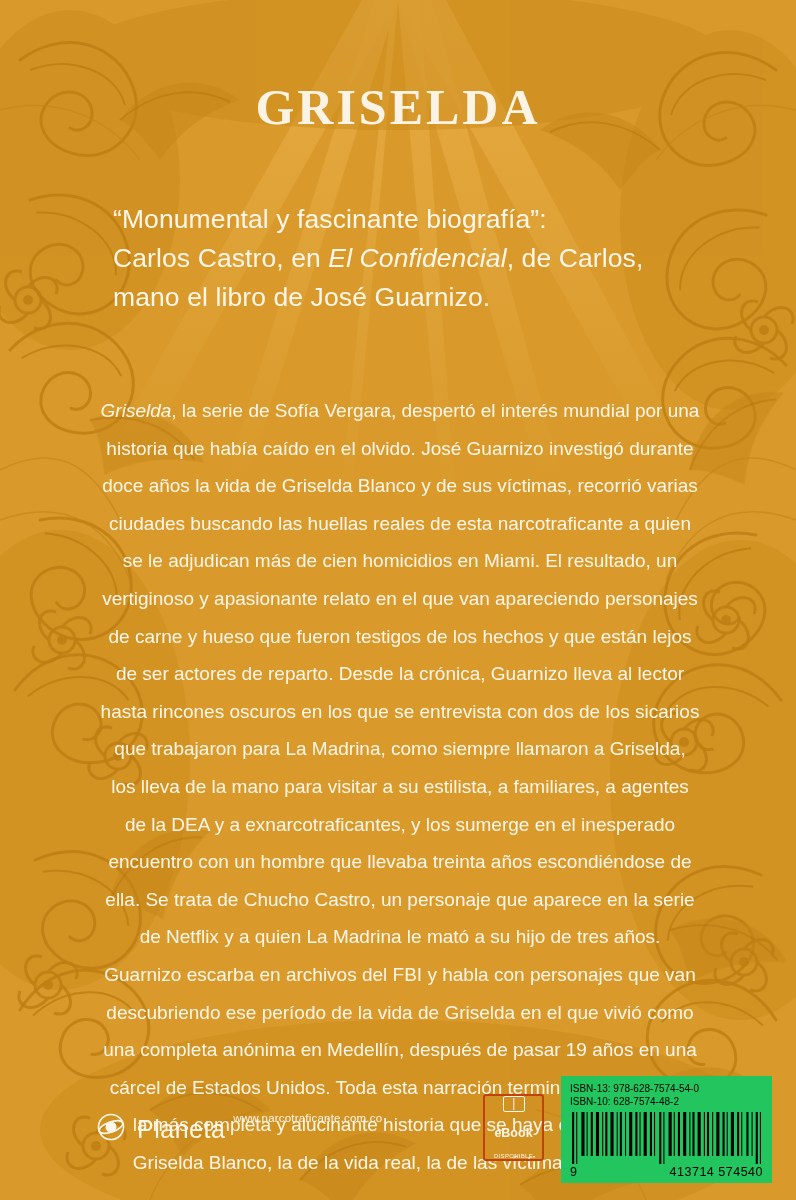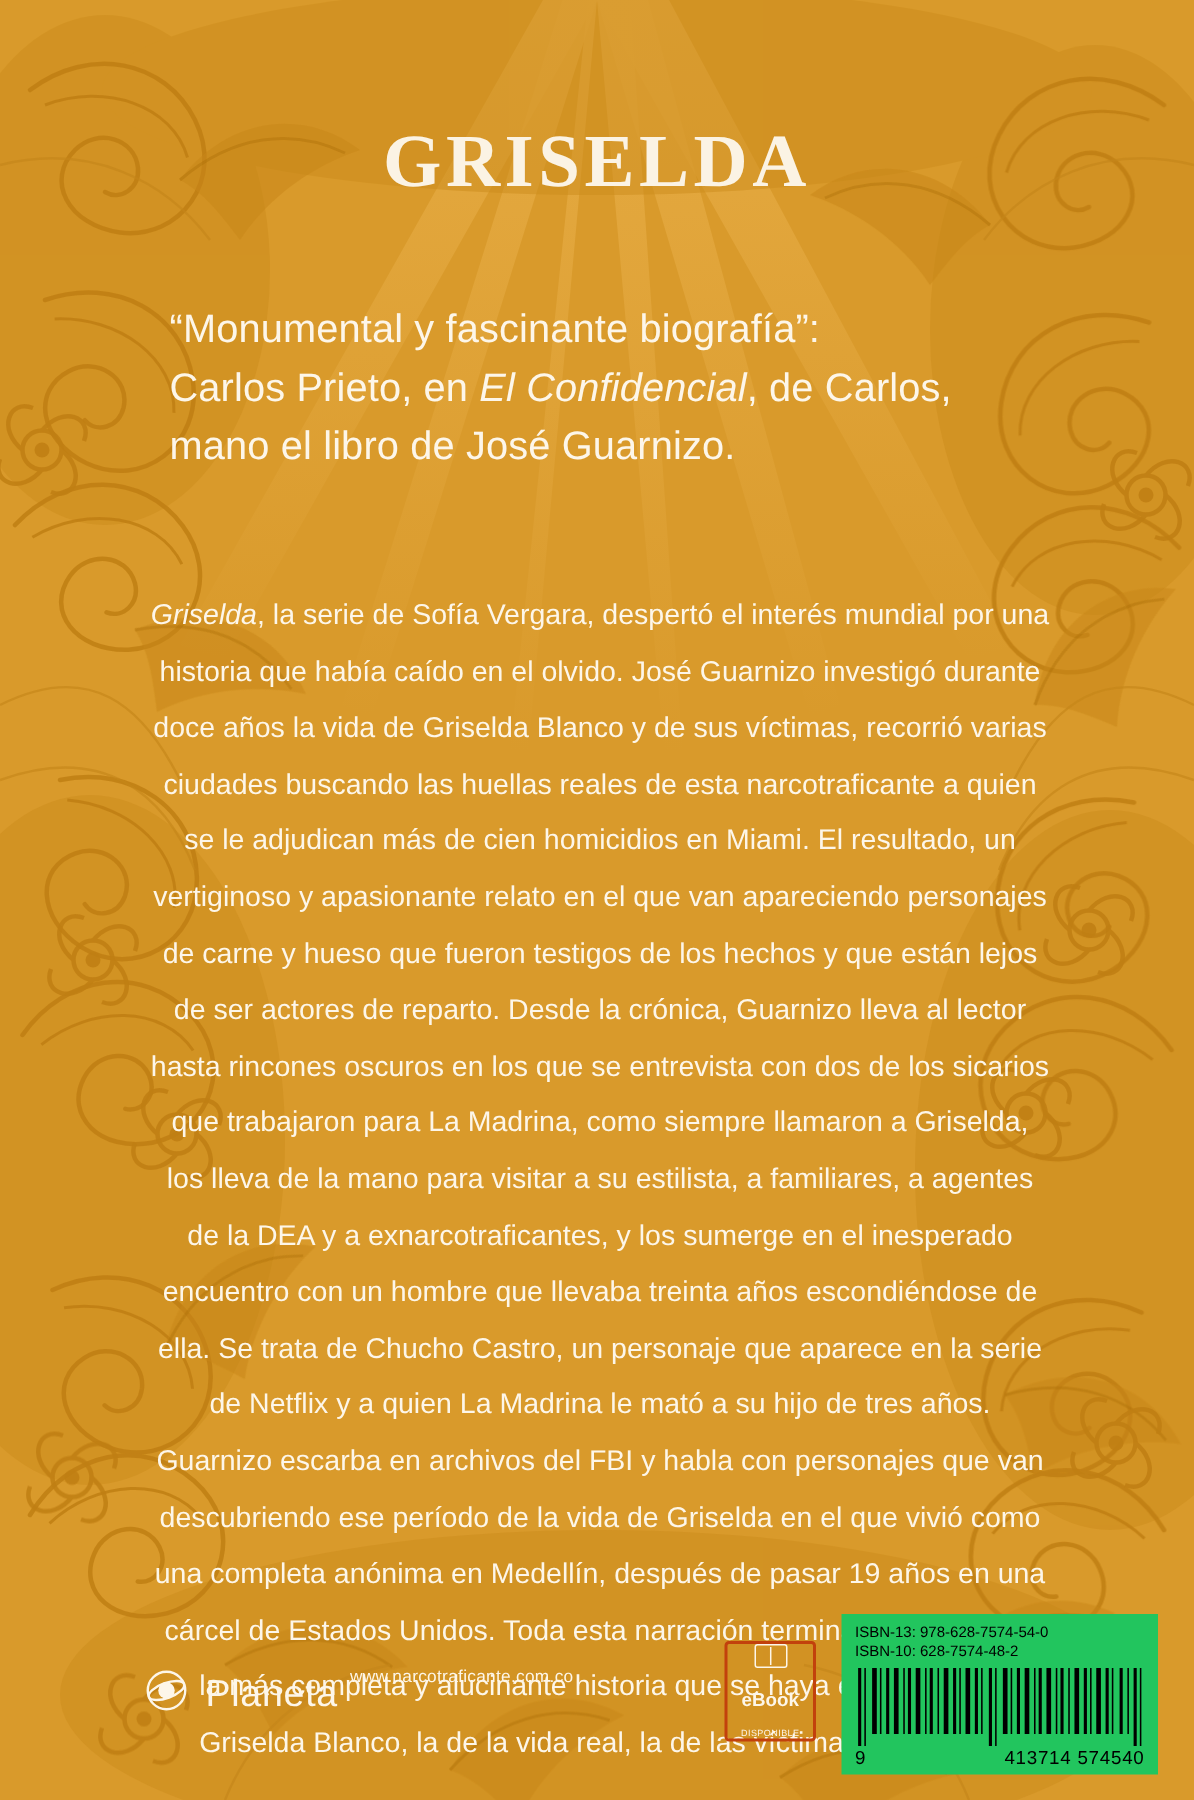--- a/index.html
+++ b/index.html
@@ -304,21 +304,21 @@
   </div>
 </div>
 
 <div id="content">
 
   <div id="series-title">GRISELDA</div>
 
   <div id="pull-quote">
     <div>“Monumental y fascinante biografía”:</div>
     <div>
-      <span>Carlos Prieto, en </span><span class="it">El Confidencial</span><span>, de Carlos,</span>
+      <span>Carlos Castro, en </span><span class="it">El Confidencial</span><span>, de Carlos,</span>
     </div>
     <div>mano el libro de José Guarnizo.</div>
   </div>
 
   <div id="blurb"><span class="it">Griselda</span><span>, la serie de Sofía Vergara, despertó el interés mundial por una historia que había caído en el olvido. José Guarnizo investigó durante doce años la vida de Griselda Blanco y de sus víctimas, recorrió varias ciudades buscando las huellas reales de esta narcotraficante a quien se le adjudican más de cien homicidios en Miami. El resultado, un vertiginoso y apasionante relato en el que van apareciendo personajes de carne y hueso que fueron testigos de los hechos y que están lejos de ser actores de reparto. Desde la crónica, Guarnizo lleva al lector hasta rincones oscuros en los que se entrevista con dos de los sicarios que trabajaron para La Madrina, como siempre llamaron a Griselda, los lleva de la mano para visitar a su estilista, a familiares, a agentes de la DEA y a exnarcotraficantes, y los sumerge en el inesperado encuentro con un hombre que llevaba treinta años escondiéndose de ella. Se trata de Chucho Castro, un personaje que aparece en la serie de Netflix y a quien La Madrina le mató a su hijo de tres años. Guarnizo escarba en archivos del FBI y habla con personajes que van descubriendo ese período de la vida de Griselda en el que vivió como una completa anónima en Medellín, después de pasar 19 años en una cárcel de Estados Unidos. Toda esta narración termina convertida en la más completa y alucinante historia que se haya escrito sobre Griselda Blanco, la de la vida real, la de las víctimas de verdad.</span></div>
 
   <div id="publisher-block">
     <div id="publisher-row">
       <span>
         <svg width="30" height="30" viewBox="0 0 30 30" aria-hidden="true">

